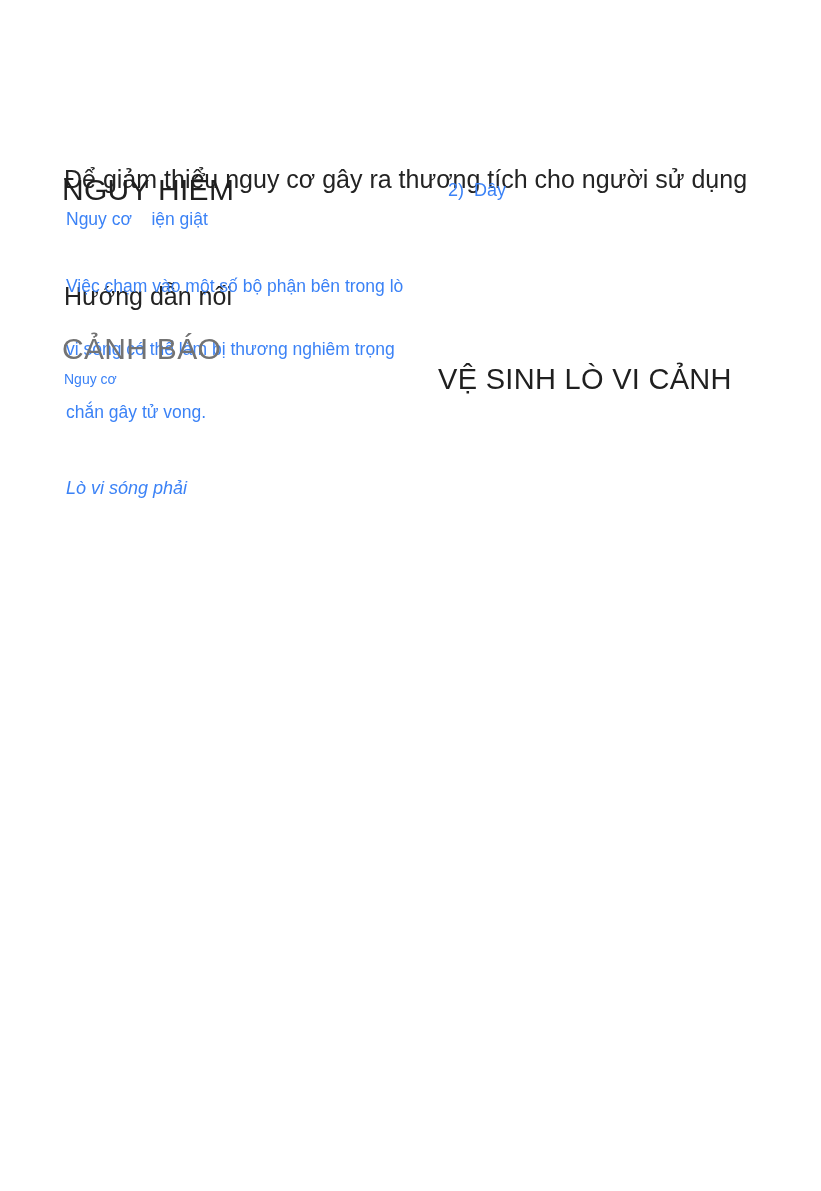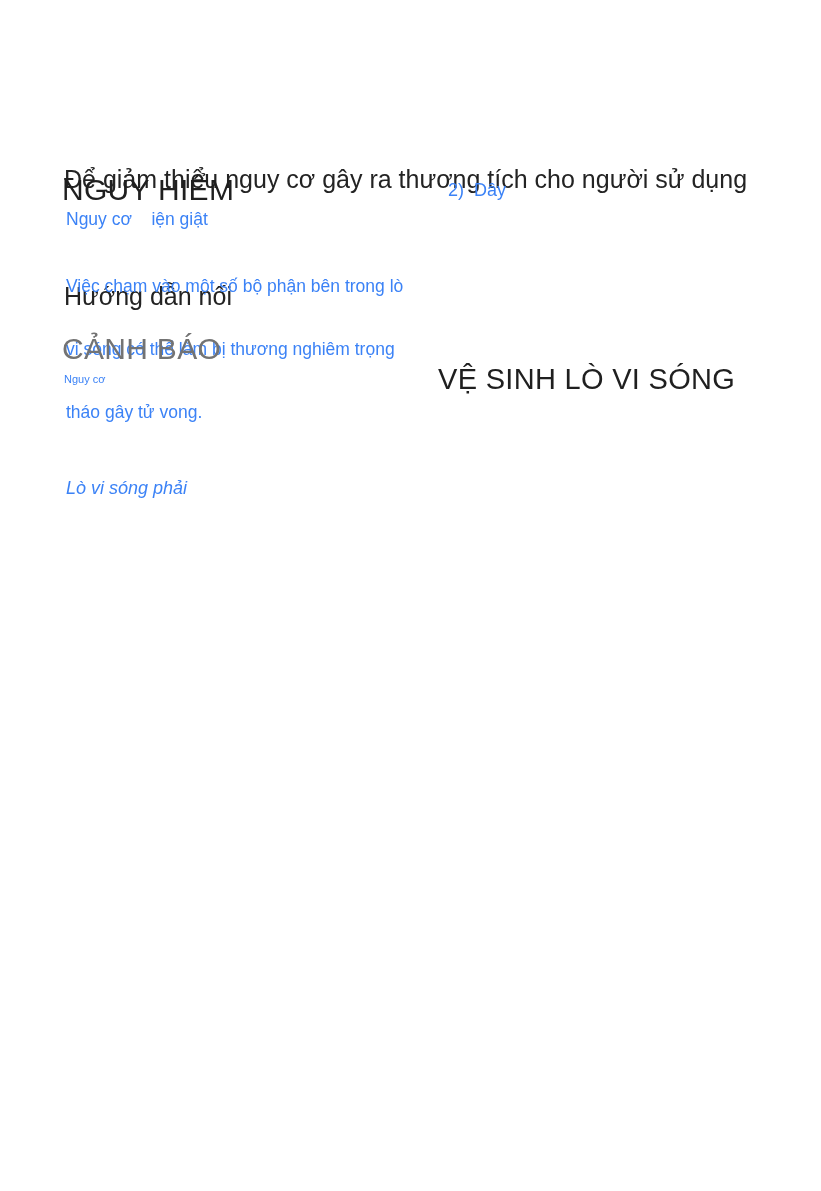--- a/index.html
+++ b/index.html
@@ -67,21 +67,21 @@
     top: 333px;
     font-size: 30px;
     line-height: 32px;
     font-weight: 400;
     color: #737373;
     letter-spacing: 0.3px;
   }
   .warning-sub {
     left: 64px;
     top: 369px;
-    font-size: 11px;
+    font-size: 14px;
     line-height: 21px;
   }
   .h-cleaning {
     left: 438px;
     top: 363px;
     font-size: 29px;
     line-height: 32px;
     font-weight: 400;
     color: #1f1f1f;
     letter-spacing: 0.3px;
@@ -112,26 +112,26 @@
 
   <div class="txt h-danger">NGUY HIỂM</div>
 
   <div class="txt numbered-item">2)  Dây</div>
 
   <div class="txt danger-sub">Nguy cơ    iện giật</div>
 
   <div class="txt danger-body">
     <div>Việc chạm vào một số bộ phận bên trong lò</div>
     <div>vi sóng có thể làm bị thương nghiêm trọng</div>
-    <div>tháo gây tử vong.</div>
+    <div>chắn gây tử vong.</div>
   </div>
 
 
   <div class="txt h-warning">CẢNH BÁO</div>
 
   <div class="txt warning-sub">Nguy cơ</div>
 
-  <div class="txt h-cleaning">VỆ SINH LÒ VI SÓNG</div>
+  <div class="txt h-cleaning">VỆ SINH LÒ VI CẢNH</div>
 
 
   <div class="txt bottom-note">Lò vi sóng phải</div>
 
 </div>
 
 </body></html>

